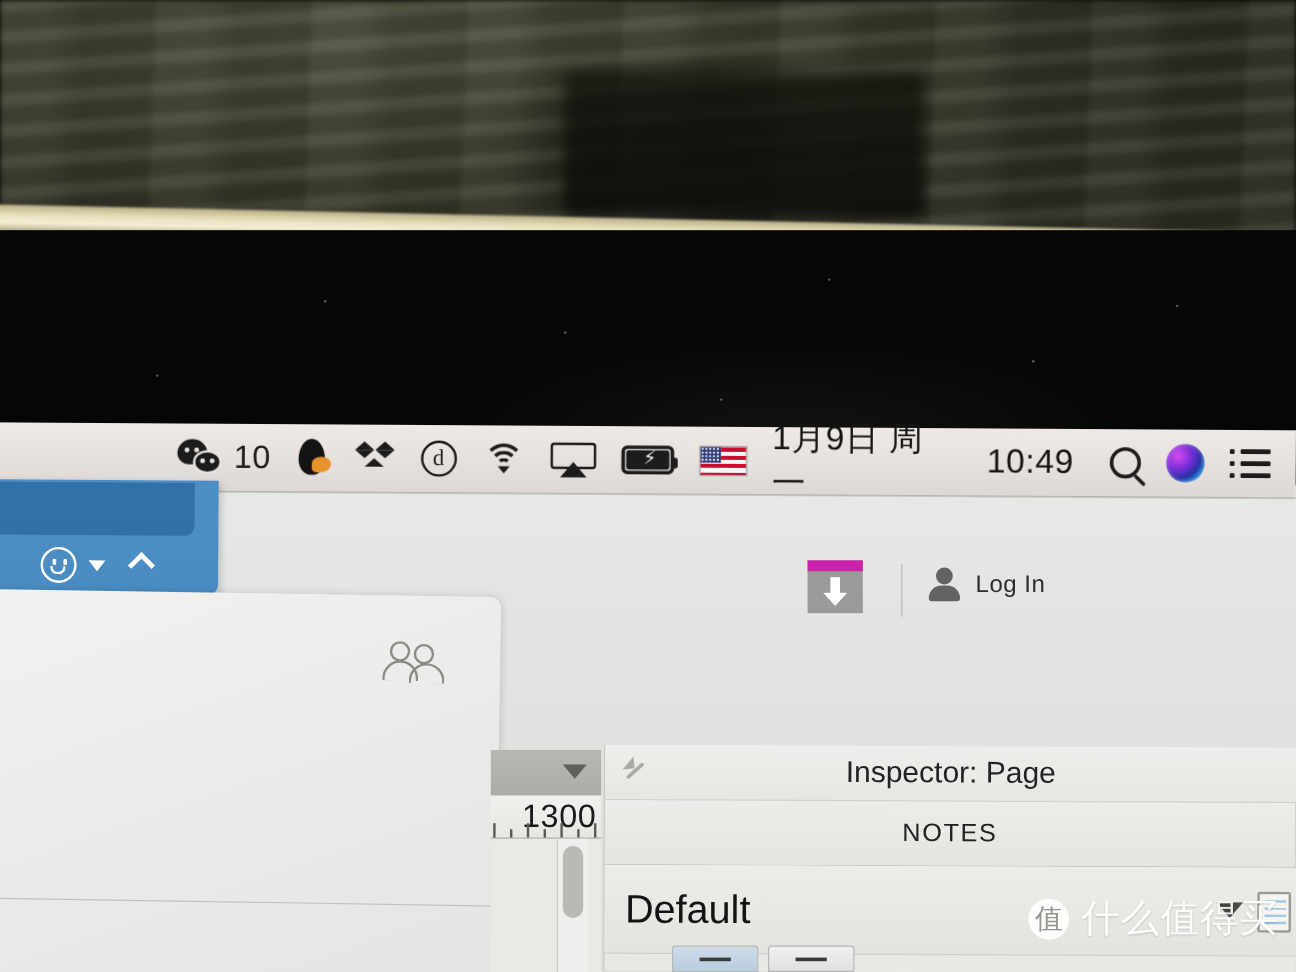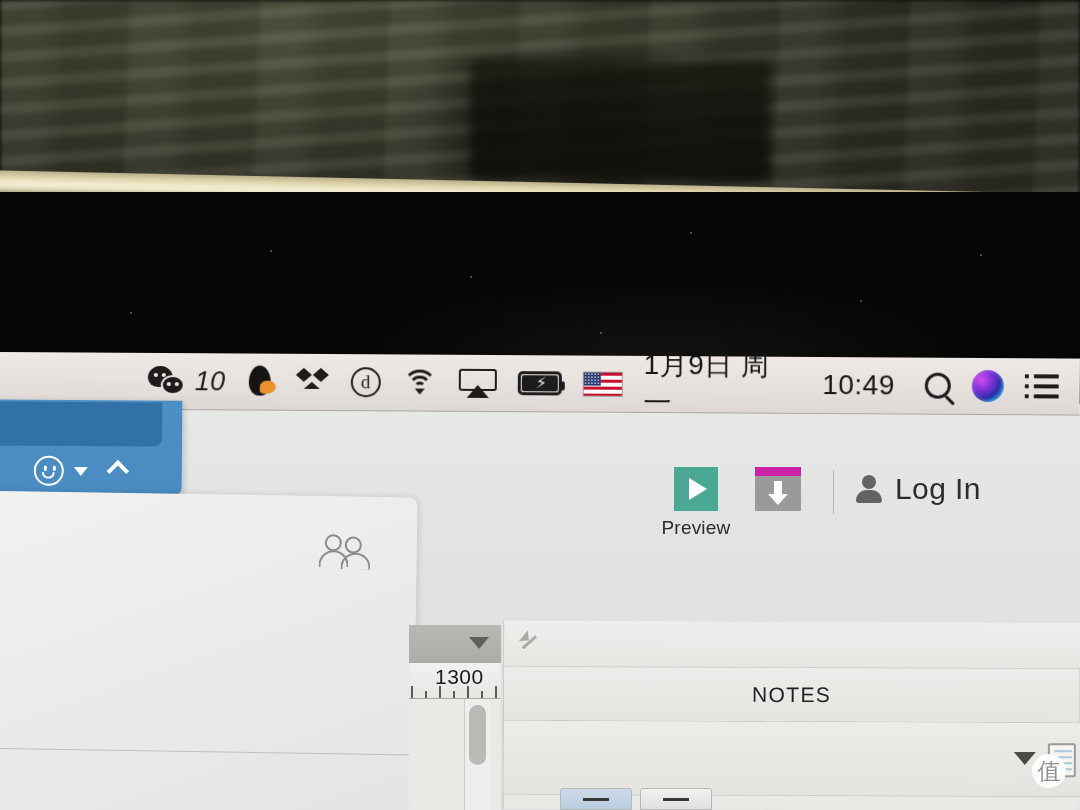--- a/index.html
+++ b/index.html
@@ -173,21 +173,21 @@
   .contacts-ico { position:absolute; right:42px; top:38px; width:52px; height:38px; }
   .contacts-ico .p1, .contacts-ico .p2 { position:absolute; }
   .contacts-ico .head { width:17px; height:17px; border:2px solid #8b8b88; border-radius:50%; }
   .contacts-ico .torso { width:30px; height:17px; border:2px solid #8b8b88; border-bottom:none; border-radius:16px 16px 0 0; }
 
   
   .ruler-col { position:absolute; left:409px; top:625px; width:92px; height:185px; }
   .ruler-top { position:absolute; left:0; top:0; width:92px; height:38px; background:linear-gradient(180deg,#b6b8b4,#aaaca8); }
   .tri-small { position:absolute; right:12px; top:12px; width:0;height:0;border-left:10px solid transparent;border-right:10px solid transparent;border-top:12px solid #5e605d; }
   .ruler { position:absolute; left:0; top:38px; width:92px; height:36px; background:linear-gradient(180deg,#f1f1ef,#e6e6e3); border-bottom:1px solid #a8a8a5; }
-  .ruler .num { position:absolute; left:26px; top:2px; font-size:21px; color:#1a1a1a; letter-spacing:0.5px;}
+  .ruler .num { position:absolute; left:26px; top:2px; font-size:27px; color:#1a1a1a; letter-spacing:0.5px;}
   .ruler .tick { position:absolute; bottom:0; width:1.5px; background:#5a5a57; }
   .ruler .tall { height:12px; }
   .ruler .short { height:7px; }
   .scroll-area { position:absolute; left:0; top:74px; width:92px; height:111px; background:#e9e9e6; }
   .scroll-track { position:absolute; left:55px; top:0; width:26px; height:111px; background:#eeeeec; border-left:1px solid #cccccA; }
   .scroll-thumb { position:absolute; left:60px; top:6px; width:17px; height:60px; background:#b9bab6; border-radius:9px; }
 
   
   .inspector {
     position:absolute; left:503px; top:622px; width:577px; height:188px;
@@ -230,21 +230,21 @@
   .pub { position:relative; width:46px; height:44px; background:#9a9a98; }
   .pub .bar { position:absolute; left:0; top:0; width:46px; height:9px; background:#cc22aa; }
   .pub .arrow { position:absolute; left:19px; top:14px; width:8px; height:16px; background:#fff; }
   .pub .arrowhead { position:absolute; left:13px; top:27px; width:0;height:0;border-left:10px solid transparent;border-right:10px solid transparent;border-top:11px solid #fff; }
   .caret-sm { display:inline-block; width:0;height:0;border-left:6px solid transparent;border-right:6px solid transparent;border-top:8px solid #2b2b2b; margin-left:4px; vertical-align:middle;}
   .divider-v { width:1px; height:44px; background:#b7b7b4; margin:4px 20px 0 14px; }
   .login { display:flex; align-items:center; margin-top:6px; }
   .person { width:30px; height:30px; position:relative; margin-right:11px;}
   .person .h { position:absolute; left:8px; top:1px; width:14px; height:14px; background:#636362; border-radius:50%; }
   .person .b { position:absolute; left:2px; top:16px; width:26px; height:13px; background:#636362; border-radius:13px 13px 3px 3px; }
-  .login-text { font-size:30px; color:#2c2c2b; letter-spacing:0.4px; }
+  .login-text { font-size:20px; color:#2c2c2b; letter-spacing:0.4px; }
 
   
   .watermark { position:absolute; right:14px; bottom:22px; display:flex; align-items:center; gap:10px; opacity:0.92; }
   .wm-logo { width:34px; height:34px; border-radius:50%; background:#ffffff; color:#8d8d8a; font-size:23px; line-height:34px; text-align:center; font-family:"DejaVu Sans", sans-serif; }
   .wm-text { font-size:32px; color:#ffffff; letter-spacing:1px; font-family:"DejaVu Sans", sans-serif; text-shadow:0 1px 2px rgba(0,0,0,0.2); }
 
   .blurlayer { filter: blur(0.45px); }
 </style>
 </head>
 <body>
@@ -273,21 +273,21 @@
 
     <div class="mb-item">
       <span class="ico ic-wechat">
         <span class="b1"></span>
         <span class="e" style="left:6px; top:7px;"></span>
         <span class="e" style="left:14px; top:7px;"></span>
         <span class="b2"></span>
         <span class="e" style="left:19px; top:16px;"></span>
         <span class="e" style="left:27px; top:16px;"></span>
       </span>
-      <span class="mb-text" style="margin-left:9px;font-style:italic;">10</span>
+      <span class="mb-text" style="margin-left:9px;">10</span>
     </div>
 
     <div class="mb-item">
       <span class="ico ic-qq">
         <span class="body"></span>
         <span class="scarf"></span>
       </span>
     </div>
 
     <div class="mb-item">
@@ -402,25 +402,27 @@
       <div class="scroll-thumb"></div>
     </div>
   </div>
 
   <div class="inspector">
     <div class="insp-header">
       <span class="insp-back">
         <span class="hd"></span>
           <span class="sh"></span>
       </span>
+      <span class="insp-title">Inspector: Page</span>
     </div>
     <div class="tabs">
       <div class="tab">NOTES</div>
     </div>
     <div class="style-row">
+      <span class="style-name">Default</span>
       <span class="style-caret"></span>
       <span class="style-btn">
         <span class="l" style="top:5px;"></span>
         <span class="l" style="top:11px;"></span>
         <span class="l" style="top:17px;"></span>
         <span class="l" style="top:23px;"></span>
       </span>
     </div>
   </div>
 
@@ -428,28 +430,20 @@
     <span class="seg sel">
         <span class="dash"></span>
       </span>
     <span class="seg">
         <span class="dash"></span>
       </span>
   </div>
 
   <div class="site-toolbar blurlayer">
 
-    <div class="tbtn">
-      <span class="glyph">
-        <span class="sq-preview">
-            <span class="play"></span>
-          </span>
-      </span>
-      <span class="lbl">Preview</span>
-    </div>
 
 
     <div class="tbtn">
       <span class="glyph">
         <span class="pub">
           <span class="bar"></span>
             <span class="arrow"></span>
             <span class="arrowhead"></span>
         </span>
       </span>
@@ -461,15 +455,16 @@
       <span class="person">
         <span class="h"></span>
           <span class="b"></span>
       </span>
       <span class="login-text">Log In</span>
     </div>
   </div>
 
   <div class="watermark">
     <span class="wm-logo">值</span>
+    <span class="wm-text">什么值得买</span>
   </div>
 
 </div>
 
 </body></html>

